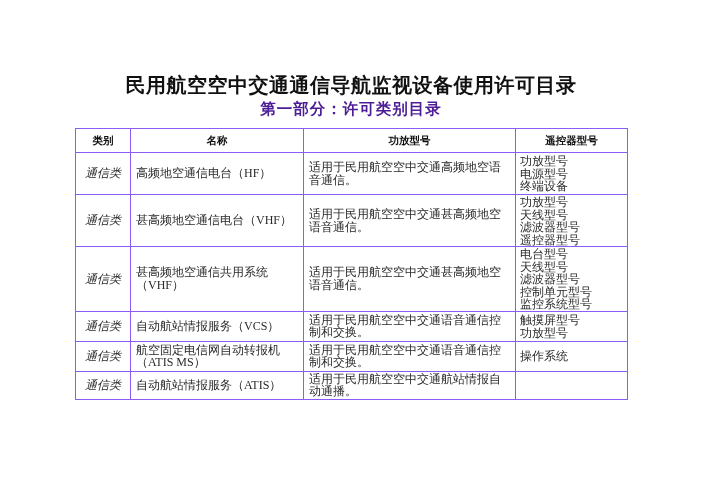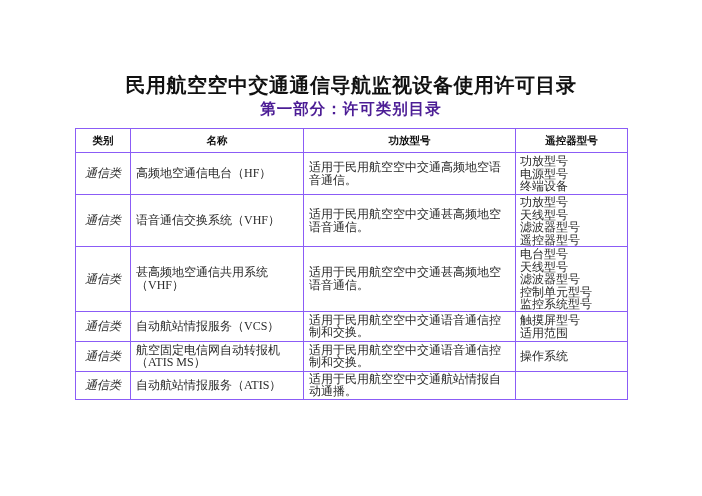--- a/index.html
+++ b/index.html
@@ -135,21 +135,21 @@
       <tr class="row-0">
         <td class="cell-category">通信类</td>
         <td class="cell-name">高频地空通信电台（HF）</td>
         <td class="cell-scope">适用于民用航空空中交通高频地空语音通信。</td>
         <td class="cell-elements">功放型号
 电源型号
 终端设备</td>
       </tr>
       <tr class="row-1">
         <td class="cell-category">通信类</td>
-        <td class="cell-name">语音通信交换系统（VHF）</td>
+        <td class="cell-name">甚高频地空通信电台（VHF）</td>
         <td class="cell-scope">适用于民用航空空中交通甚高频地空语音通信。</td>
         <td class="cell-elements">功放型号
 天线型号
 滤波器型号
 遥控器型号</td>
       </tr>
       <tr class="row-2">
         <td class="cell-category">通信类</td>
         <td class="cell-name">甚高频地空通信共用系统（VHF）</td>
         <td class="cell-scope">适用于民用航空空中交通甚高频地空语音通信。</td>
@@ -157,21 +157,21 @@
 天线型号
 滤波器型号
 控制单元型号
 监控系统型号</td>
       </tr>
       <tr class="row-3">
         <td class="cell-category">通信类</td>
         <td class="cell-name">自动航站情报服务（VCS）</td>
         <td class="cell-scope">适用于民用航空空中交通语音通信控制和交换。</td>
         <td class="cell-elements">触摸屏型号
-适用范围</td>
+功放型号</td>
       </tr>
       <tr class="row-4">
         <td class="cell-category">通信类</td>
         <td class="cell-name">航空固定电信网自动转报机（ATIS MS）</td>
         <td class="cell-scope">适用于民用航空空中交通语音通信控制和交换。</td>
         <td class="cell-elements">操作系统</td>
       </tr>
       <tr class="row-5">
         <td class="cell-category">通信类</td>
         <td class="cell-name">自动航站情报服务（ATIS）</td>

